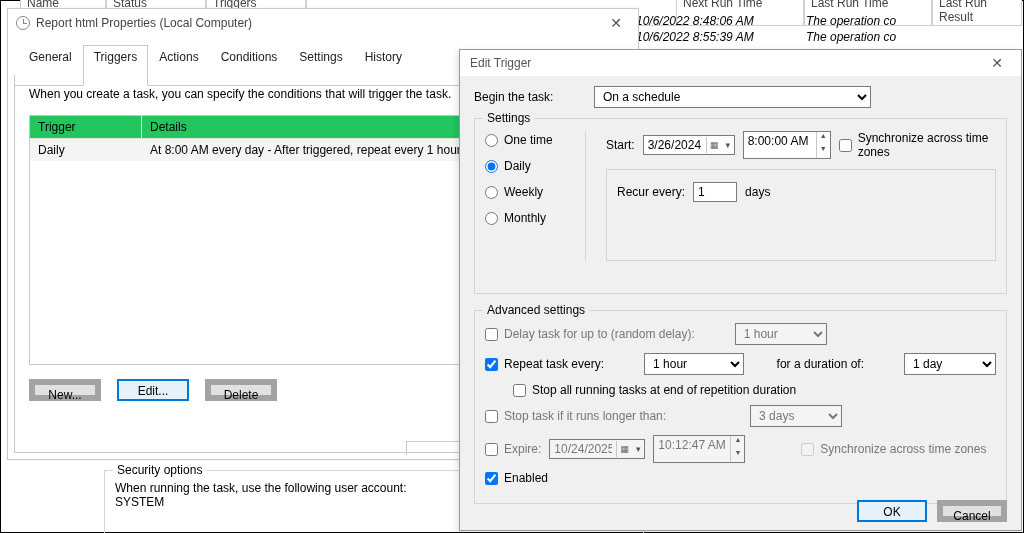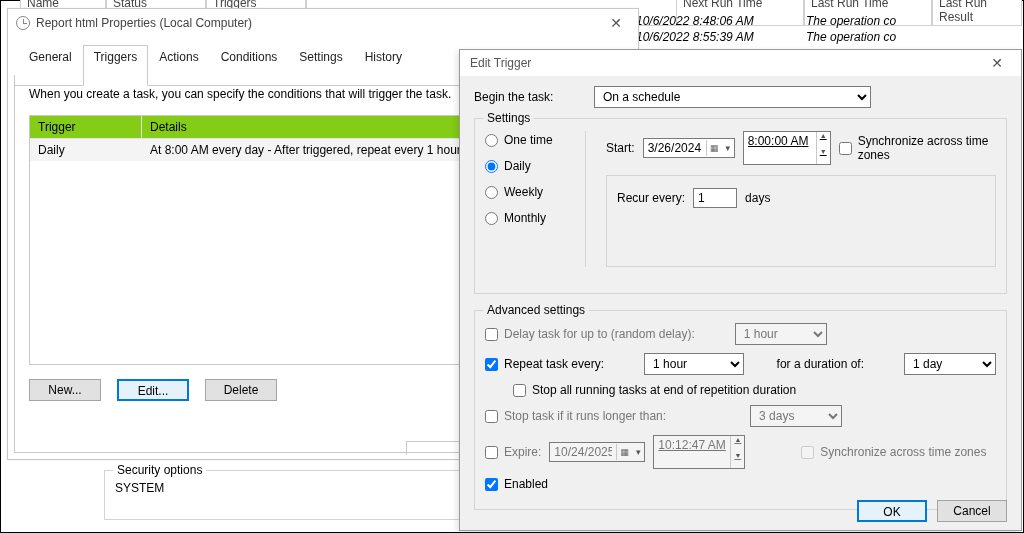--- a/index.html
+++ b/index.html
@@ -37,27 +37,27 @@
   .clock-icon::after{content:"";position:absolute;left:6px;top:6px;width:4px;height:1px;background:#888}
 
   .tabs { display:flex; padding:0 10px; margin-top:8px; position:relative; }
   .tabs::after{content:"";position:absolute;left:6px;right:6px;bottom:0;height:1px;background:#c8c8c8;z-index:0}
   .tab { padding:4px 10px 21px; border:1px solid transparent; color:#222; position:relative; z-index:1; }
   .tab.active { border:1px solid #c8c8c8; border-bottom:1px solid #fff; background:#fff; }
 
   .tab-body { position:absolute; left:6px; right:6px; top:66px; bottom:6px; border:1px solid #c8c8c8; border-top:none; padding:12px 14px; }
   .intro { margin-bottom:14px; }
   .trigger-table { border:1px solid #c8c8c8; height:250px; }
-  .trigger-table .hdr { display:flex; background:#84cc16; border-bottom:1px solid #e2e2e2; }
+  .trigger-table .hdr { display:flex; background:#22c55e; border-bottom:1px solid #e2e2e2; }
   .trigger-table .hdr .th { padding:4px 8px; border-right:1px solid #e2e2e2; }
   .trigger-table .body .tr { display:flex; padding:2px 0; background:#f4f4f4; }
   .trigger-table .body .td { padding:2px 8px; white-space:nowrap; overflow:hidden; }
 
   .btn-row { margin-top:14px; display:flex; gap:16px; }
-  .btn { min-width:72px; height:22px; line-height:20px; text-align:center; border:1px solid #a3a3a3; background:#e1e1e1; padding:0 10px; }
+  .btn { min-width:72px; height:22px; line-height:20px; text-align:center; border:6px solid #a3a3a3; background:#e1e1e1; padding:0 10px; }
   .btn.primary { border:2px solid #0078d7; background:#e5f1fb; }
 
   .props-ok { position:absolute; right:22px; bottom:4px; width:210px; height:14px; border:1px solid #c8c8c8; border-bottom:none; }
 
   
   .sec-group { position:absolute; left:104px; top:470px; width:540px; border:1px solid #d4d4d4; padding:10px 10px 24px; }
   .sec-group .legend { position:absolute; top:-8px; left:8px; background:#fff; padding:0 4px; }
 
   
   .edit {
@@ -76,21 +76,21 @@
   .legend-t { position:absolute; top:-8px; left:8px; background:#f0f0f0; padding:0 4px; }
   .settings-inner { display:flex; gap:14px; }
   .radio-col { width:86px; display:flex; flex-direction:column; gap:12px; padding-top:2px; }
   .radio-col label { display:flex; align-items:center; gap:6px; }
   .vline { width:1px; background:#d4d4d4; margin-right:6px; }
   .start-box { flex:1; }
   .date-input { width:92px; display:inline-flex; align-items:center; border:1px solid #7a7a7a; background:#fff; height:20px; }
   .date-input input{border:none;flex:1;min-width:0;padding:0 4px;height:18px}
   .date-input .cal{width:16px;height:16px;border-left:1px solid #c8c8c8;display:flex;align-items:center;justify-content:center;font-size:9px;color:#666}
   .date-input .dd{width:12px;text-align:center;color:#555;font-size:9px}
-  .spin { width:88px; display:inline-flex; border:1px solid #7a7a7a; background:#fff; height:34px;text-decoration:underline; }
+  .spin { width:88px; display:inline-flex; border:1px solid #7a7a7a; background:#fff; height:28px; }
   .spin input{border:none;flex:1;min-width:0;padding:0 4px;height:18px}
   .spin .spinbtn{width:14px;border-left:1px solid #c8c8c8;display:flex;flex-direction:column}
   .spin .spinbtn span{flex:1;font-size:7px;line-height:8px;text-align:center;color:#555}
   .recur-box { border:1px solid #d4d4d4; margin-top:10px; padding:12px 10px; height:92px; }
   .small-input { width:44px; }
   .chk { display:inline-flex; align-items:center; gap:6px; }
   input[type=checkbox],input[type=radio]{margin:0}
 
   .adv .row-line { margin-bottom:8px; }
   .disabled { color:#777; }
@@ -159,20 +159,21 @@
       <div class="btn">New...</div>
       <div class="btn primary">Edit...</div>
       <div class="btn">Delete</div>
     </div>
   </div>
   <div class="props-ok"></div>
 </div>
 
 <div class="sec-group">
   <span class="legend">Security options</span>
+  <div>When running the task, use the following user account:</div>
   <div>SYSTEM</div>
 </div>
 
 <div class="edit">
   <div class="edit-title">
     <span>Edit Trigger</span>
     <span class="spacer"></span>
     <span class="close-x">✕</span>
   </div>
   <div class="edit-body">

